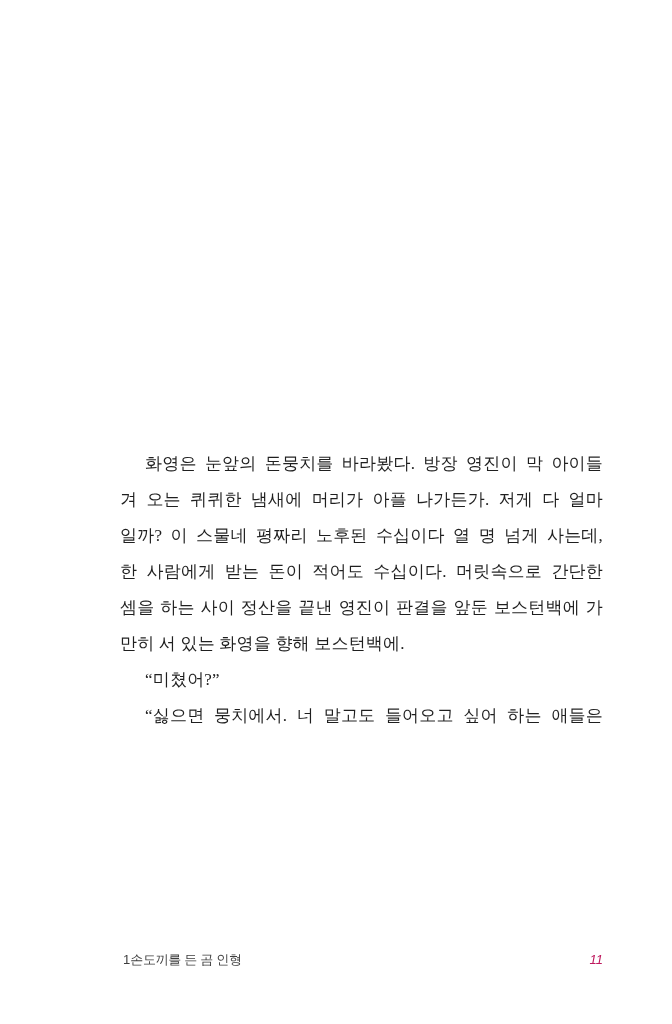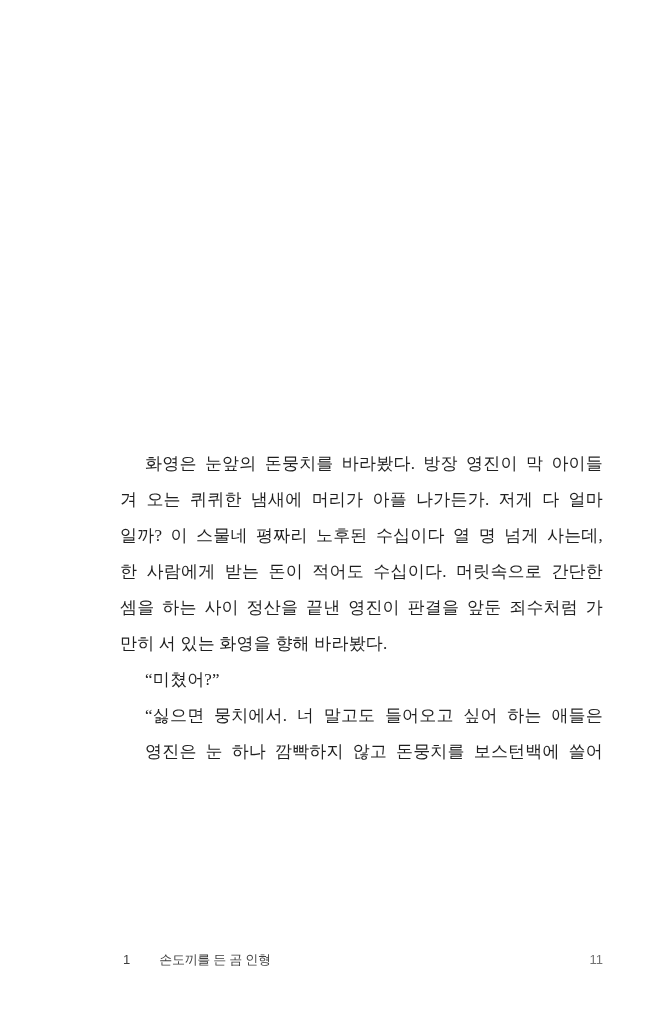--- a/index.html
+++ b/index.html
@@ -37,38 +37,37 @@
   .footer {
     position: absolute;
     left: 120px; top: 951px; width: 483px;
     display: flex;
     align-items: baseline;
     font-family: "Liberation Sans", "DejaVu Sans", sans-serif;
     font-size: 13px;
     color: #3d3d3d;
   }
   .ch-num { margin-left: 3px; }
-  .ch-title { margin-left: 29px; letter-spacing: -0.3px; }
-  .pg-num { margin-left: auto; color: #737373; }
+  .ch-title { letter-spacing: -0.3px; }
+  .pg-num { margin-left: auto; color: #be185d; font-style: italic; }
 </style>
 </head>
 <body>
 
 <div class="page">
 
   <div class="body-block">
     <div class="ln ind">화영은 눈앞의 돈뭉치를 바라봤다. 방장 영진이 막 아이들</div>
     <div class="ln">겨 오는 퀴퀴한 냄새에 머리가 아플 나가든가. 저게 다 얼마</div>
     <div class="ln">일까? 이 스물네 평짜리 노후된 수십이다 열 명 넘게 사는데,</div>
     <div class="ln">한 사람에게 받는 돈이 적어도 수십이다. 머릿속으로 간단한</div>
-    <div class="ln">셈을 하는 사이 정산을 끝낸 영진이 판결을 앞둔 죄수처럼 가</div>
-    <div class="ln end">만히 서 있는 화영을 향해 바라봤다.</div>
+    <div class="ln">셈을 하는 사이 정산을 끝낸 영진이 판결을 앞둔 보스턴백에 가</div>
+    <div class="ln end">만히 서 있는 화영을 향해 보스턴백에.</div>
     <div class="ln ind end">“미쳤어?”</div>
     <div class="ln ind">“싫으면 뭉치에서. 너 말고도 들어오고 싶어 하는 애들은</div>
-    <div class="ln ind">영진은 눈 하나 깜빡하지 않고 돈뭉치를 보스턴백에 쓸어</div>
   </div>
 
   <div class="footer">
     <span class="ch-num">1</span>
     <span class="ch-title">손도끼를 든 곰 인형</span>
     <span class="pg-num">11</span>
   </div>
 
 </div>
 

